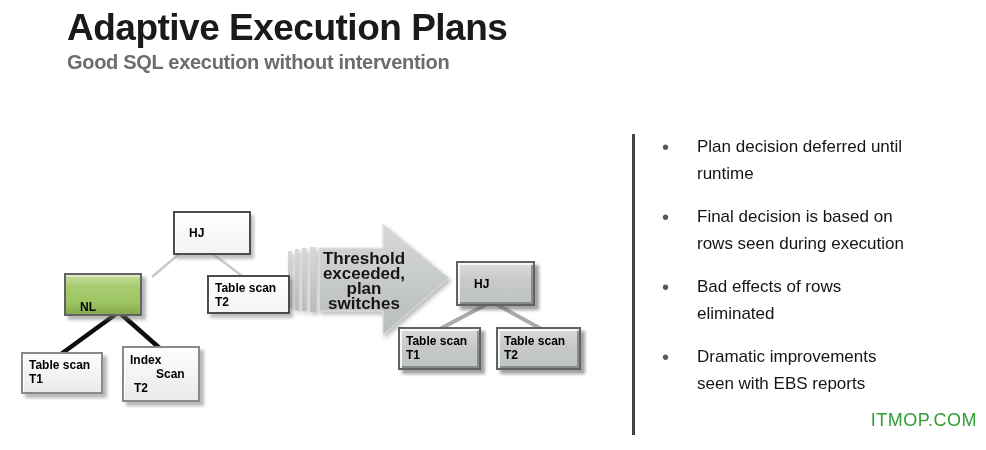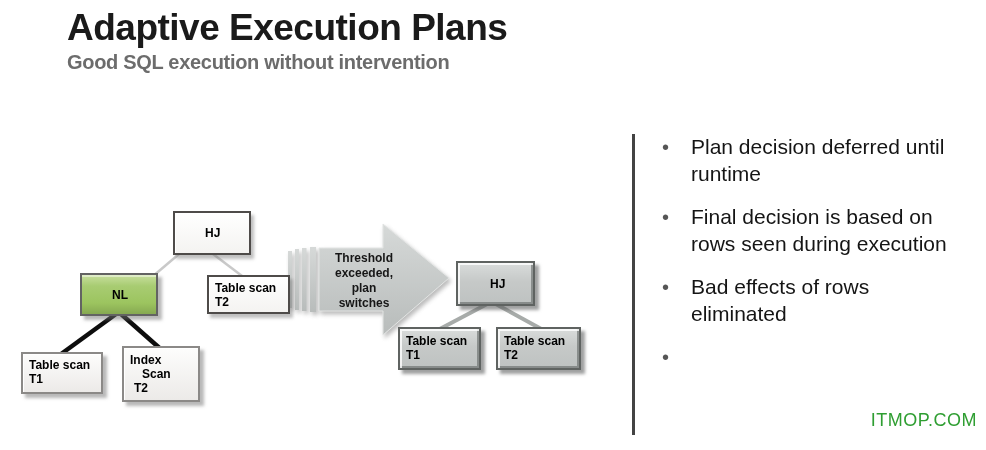--- a/index.html
+++ b/index.html
@@ -12,21 +12,21 @@
     font-size:37px;font-weight:bold;letter-spacing:-0.5px;color:#1a1a1a;line-height:1.12;
   }
   .subtitle{
     position:absolute;left:67px;top:51px;margin:0;
     font-size:20px;font-weight:bold;letter-spacing:-0.3px;color:#6c6c6c;line-height:1.1;
   }
   .diagram{position:absolute;inset:0;}
   .diagram svg{position:absolute;left:0;top:0;}
   .pbox{position:absolute;box-sizing:border-box;font-weight:bold;font-size:12px;color:#000;}
   .pbox .ln{padding-left:6px;line-height:14px;white-space:nowrap;}
-  .single{display:flex;align-items:center;padding-left:28px;}
+  .single{display:flex;align-items:center;padding-left:12px;}
   .pad-sm{padding-top:4px;}
   .pad-md{padding-top:5px;}
   .box-white{
     background:linear-gradient(180deg,#ffffff 0%,#f4f3f1 100%);
     border:2px solid #4e4b49;
     box-shadow:inset 1px 1px 0 #ffffff, 3px 4px 3px rgba(115,115,115,0.45);
   }
   .box-soft{
     background:linear-gradient(180deg,#fdfdfc 0%,#eceae8 100%);
     border:2px solid #8b8987;
@@ -38,32 +38,32 @@
     box-shadow:inset 0 2px 0 rgba(255,255,255,0.45), 4px 4px 3px rgba(115,115,115,0.5);
   }
   .box-gray{
     background:linear-gradient(180deg,#d9dcdb 0%,#c6c9c8 45%,#bec2c1 100%);
     border:2px solid #5f6361;
     box-shadow:inset 2px 2px 0 rgba(255,255,255,0.8), inset -2px -2px 0 rgba(90,95,93,0.55),
                4px 4px 3px rgba(82,84,83,0.55);
   }
   .arrow-label{
     position:absolute;left:312px;top:251px;width:104px;text-align:center;
-    font-weight:bold;font-size:12px;line-height:15px;color:#161616;
+    font-weight:bold;font-size:17px;line-height:15px;color:#161616;
   }
   .divider{position:absolute;left:632px;top:134px;width:3px;height:316px;background:#434343;}
   .bullets{
     position:absolute;left:662px;top:134px;width:312px;margin:0;padding:0;list-style:none;
   }
   .bullets li{display:flex;margin:0 0 17px 0;}
   .bullets .marker{
     width:17px;flex:0 0 17px;color:#565656;font-size:20px;line-height:26px;
   }
   .bullets .btext{
-    margin-left:12px;font-size:21px;line-height:26.5px;color:#151515;white-space:pre-line;
+    margin-left:18px;font-size:17px;line-height:26.5px;color:#151515;white-space:pre-line;
   }
   .watermark{
     position:absolute;right:9px;top:410px;font-size:18px;letter-spacing:0.5px;color:#2f9e32;
   }
 </style>
 </head>
 <body>
 
 <div class="slide">
 
@@ -94,37 +94,37 @@
         <rect x="302" y="248" width="4.5" height="63" fill="url(#arrowGrad)"></rect>
         <rect x="310" y="247" width="6" height="65" fill="url(#arrowGrad)"></rect>
         <polygon points="319,248 383,248 383,224 449,278 383,335 383,311 319,311" fill="url(#arrowGrad)" stroke="#e3e5e4" stroke-width="1"></polygon>
       </g>
     </svg>
 
     <div class="pbox box-white single" style="left:173px;top:211px;width:78px;height:44px;">
       <span class="ln" style="padding-left:2px;">HJ</span>
     </div>
 
-    <div class="pbox box-green single" style="left:80px;top:273px;width:78px;height:43px;">
+    <div class="pbox box-green single" style="left:64px;top:273px;width:78px;height:43px;align-items:flex-end;">
       <span class="ln" style="padding-left:2px;">NL</span>
     </div>
 
     <div class="pbox box-white pad-sm" style="left:207px;top:275px;width:83px;height:39px;">
       <div class="ln">Table scan</div>
       <div class="ln">T2</div>
     </div>
 
     <div class="pbox box-soft pad-sm" style="left:21px;top:352px;width:82px;height:42px;">
       <div class="ln">Table scan</div>
       <div class="ln">T1</div>
     </div>
 
     <div class="pbox box-soft pad-md" style="left:122px;top:346px;width:78px;height:56px;">
       <div class="ln" style="">Index</div>
-      <div class="ln" style="padding-left:18px;">Scan</div>
+      <div class="ln" style="padding-left:32px;">Scan</div>
       <div class="ln" style="padding-left:10px;">T2</div>
     </div>
 
     <div class="arrow-label">
       <div>Threshold</div>
       <div>exceeded,</div>
       <div>plan</div>
       <div>switches</div>
     </div>
 
@@ -157,18 +157,20 @@
       <span class="btext">Final decision is based on
 rows seen during execution</span>
     </li>
     <li>
       <span class="marker">•</span>
       <span class="btext">Bad effects of rows
 eliminated</span>
     </li>
     <li>
       <span class="marker">•</span>
+      <span class="btext">Dramatic improvements
+seen with EBS reports</span>
     </li>
   </ul>
 
   <div class="watermark">ITMOP.COM</div>
 
 </div>
 
 </body></html>

